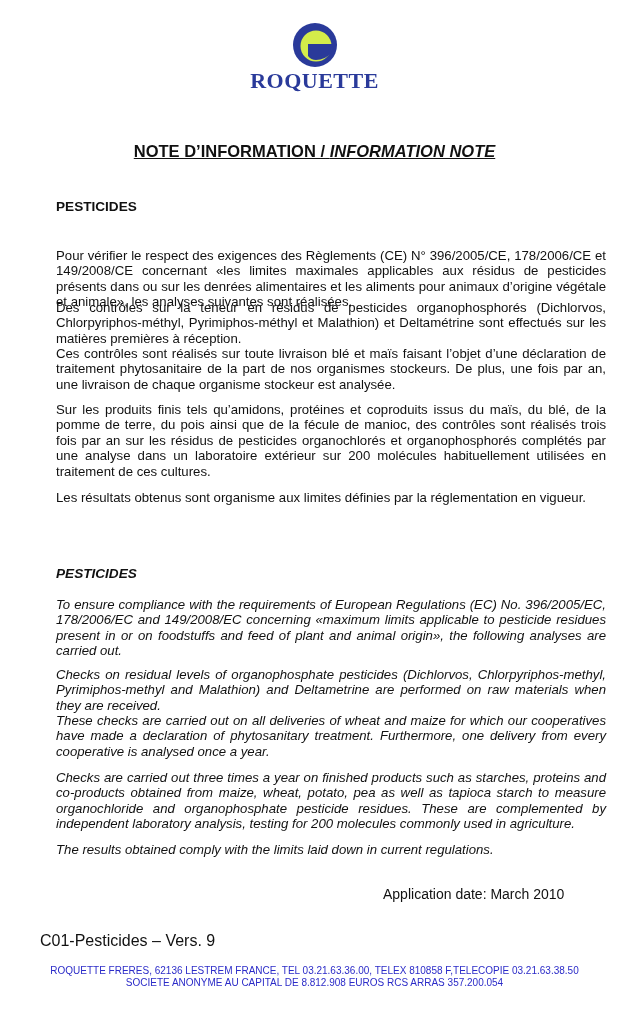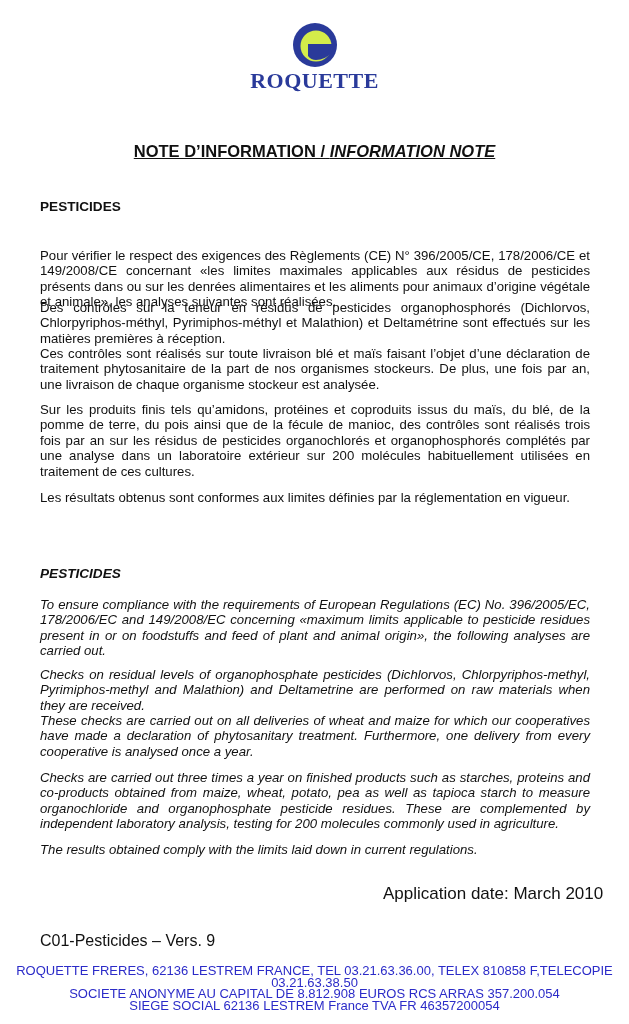--- a/index.html
+++ b/index.html
@@ -5,28 +5,28 @@
   html, body { margin: 0; padding: 0; background: #ffffff; }
   body { width: 629px; height: 1024px; position: relative; overflow: hidden;
          font-family: "Liberation Sans", sans-serif; color: #111; }
   .logo { position: absolute; left: 0; width: 629px; top: 22px; text-align: center; }
   .logo svg { display: block; margin: 0 auto; }
   .brand { font-family: "Liberation Serif", serif; font-weight: bold; font-size: 22px;
            color: #2a3a9a; letter-spacing: 0.5px; margin-top: -1px; line-height: 28px; }
   .title { position: absolute; top: 141px; left: 0; width: 629px; text-align: center;
            font-size: 16.5px; font-weight: bold; text-decoration: underline; line-height: 20px; }
   .title i { font-style: italic; }
-  .content { position: absolute; left: 40px; width: 550px; font-size: 13.2px; line-height: 15.4px; }
+  .content { position: absolute; left: 56px; width: 550px; font-size: 13.2px; line-height: 15.4px; }
   .content p { margin: 0; text-align: justify; }
   .h { font-weight: bold; font-size: 13.6px; }
   .en { font-style: italic; }
-  .sig { position: absolute; left: 383px; top: 886px; font-size: 17px; line-height: 16px; }
+  .sig { position: absolute; left: 383px; top: 886px; font-size: 14px; line-height: 16px; }
   .ref { position: absolute; left: 40px; top: 932px; font-size: 16px; }
   .footer { position: absolute; top: 965px; left: 0; width: 629px; text-align: center;
-            font-size: 13px; line-height: 11.5px; color: #2b2bc8; }
+            font-size: 10px; line-height: 11.5px; color: #2b2bc8; }
   .footer div { font-weight: normal; }
 </style>
 </head>
 <body>
 
 <div class="logo">
   <svg width="46" height="46" viewBox="0 0 46 46">
     <circle cx="23" cy="23" r="22" fill="#2a3a9a"></circle>
     <circle cx="24" cy="24" r="15.5" fill="#d4ec4a"></circle>
     <rect x="16" y="22" width="24" height="4" fill="#2a3a9a"></rect>
@@ -49,21 +49,21 @@
 <div class="content" style="top:300px;">
     <p>Des contrôles sur la teneur en résidus de pesticides organophosphorés (Dichlorvos, Chlorpyriphos-méthyl, Pyrimiphos-méthyl et Malathion) et Deltamétrine sont effectués sur les matières premières à réception.</p>
   </div>
 <div class="content" style="top:346px;">
     <p>Ces contrôles sont réalisés sur toute livraison blé et maïs faisant l’objet d’une déclaration de traitement phytosanitaire de la part de nos organismes stockeurs. De plus, une fois par an, une livraison de chaque organisme stockeur est analysée.</p>
   </div>
 <div class="content" style="top:402px;">
     <p>Sur les produits finis tels qu’amidons, protéines et coproduits issus du maïs, du blé, de la pomme de terre, du pois ainsi que de la fécule de manioc, des contrôles sont réalisés trois fois par an sur les résidus de pesticides organochlorés et organophosphorés complétés par une analyse dans un laboratoire extérieur sur 200 molécules habituellement utilisées en traitement de ces cultures.</p>
   </div>
 <div class="content" style="top:490px;">
-    <p>Les résultats obtenus sont conformes aux limites définies par la réglementation en vigueur.</p>
+    <p>Les résultats obtenus sont organisme aux limites définies par la réglementation en vigueur.</p>
   </div>
 
 <div class="content en" style="top:566px;">
   <p class="h">PESTICIDES</p>
 </div>
 <div class="content en" style="top:597px;">
     <p>To ensure compliance with the requirements of European Regulations (EC) No. 396/2005/EC, 178/2006/EC and 149/2008/EC concerning «maximum limits applicable to pesticide residues present in or on foodstuffs and feed of plant and animal origin», the following analyses are carried out.</p>
   </div>
 <div class="content en" style="top:667px;">
     <p>Checks on residual levels of organophosphate pesticides (Dichlorvos, Chlorpyriphos-methyl, Pyrimiphos-methyl and Malathion) and Deltametrine are performed on raw materials when they are received.</p>
@@ -80,14 +80,13 @@
 
 <div class="sig">
   <div>Application date: March 2010</div>
 </div>
 
 <div class="ref">C01-Pesticides – Vers. 9</div>
 
 <div class="footer">
   <div>ROQUETTE FRERES, 62136 LESTREM FRANCE, TEL 03.21.63.36.00, TELEX 810858 F,TELECOPIE 03.21.63.38.50</div>
   <div>SOCIETE ANONYME AU CAPITAL DE 8.812.908 EUROS RCS ARRAS 357.200.054</div>
-  <div>SIEGE SOCIAL 62136 LESTREM France TVA FR 46357200054</div>
 </div>
 
 </body></html>

